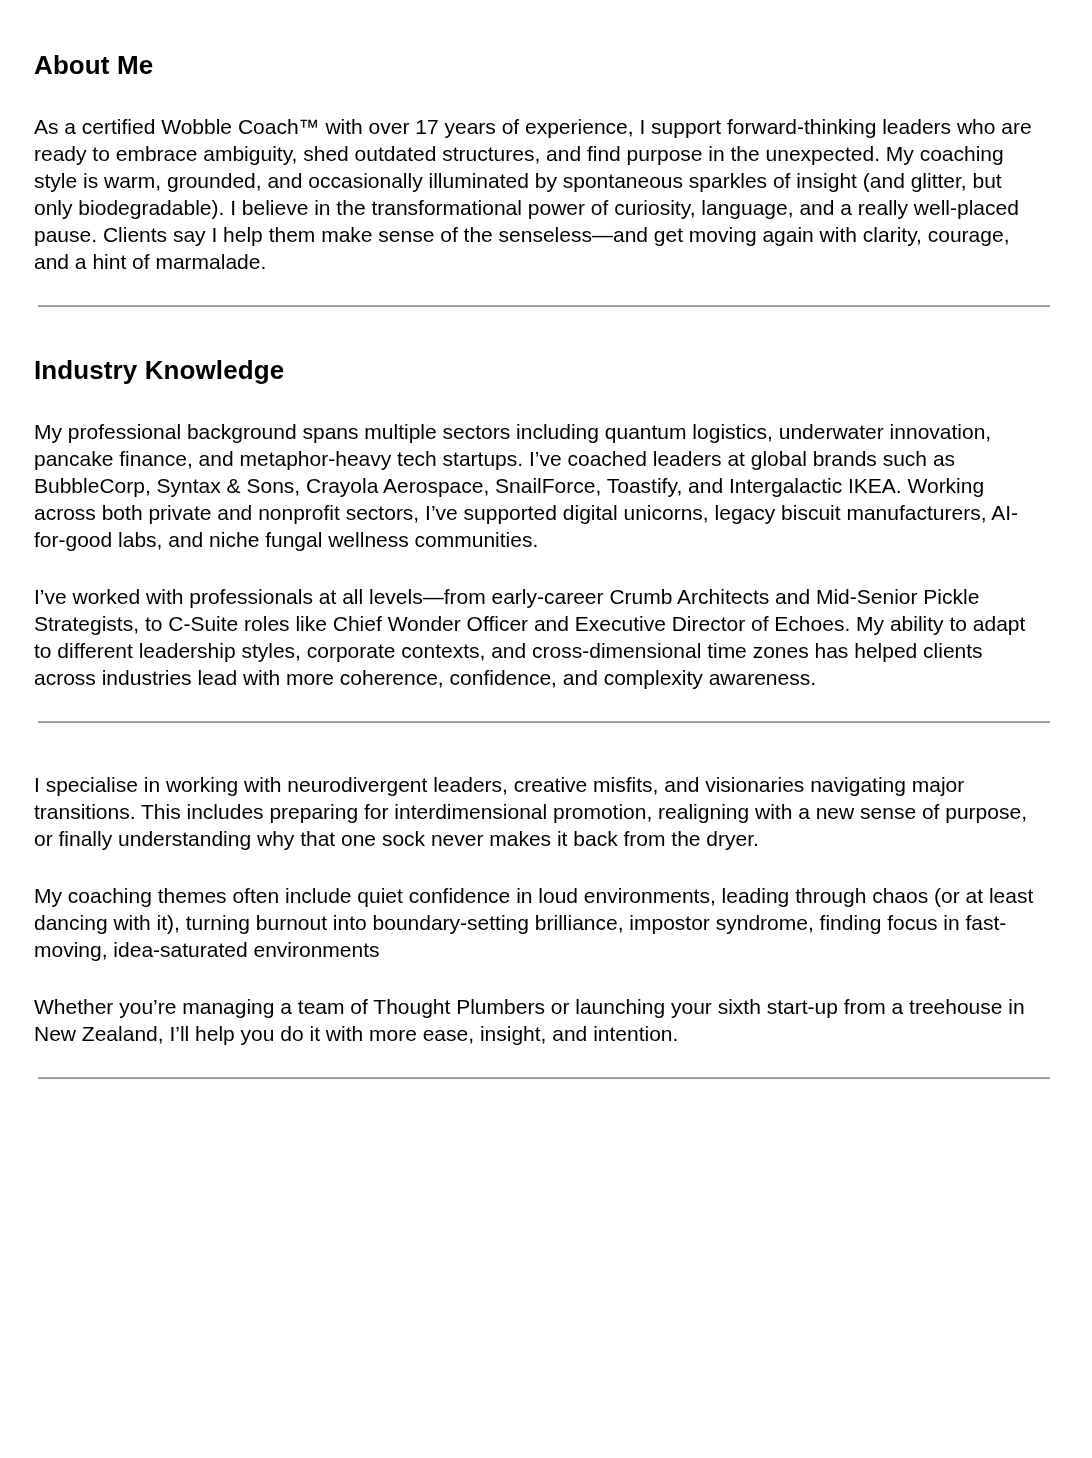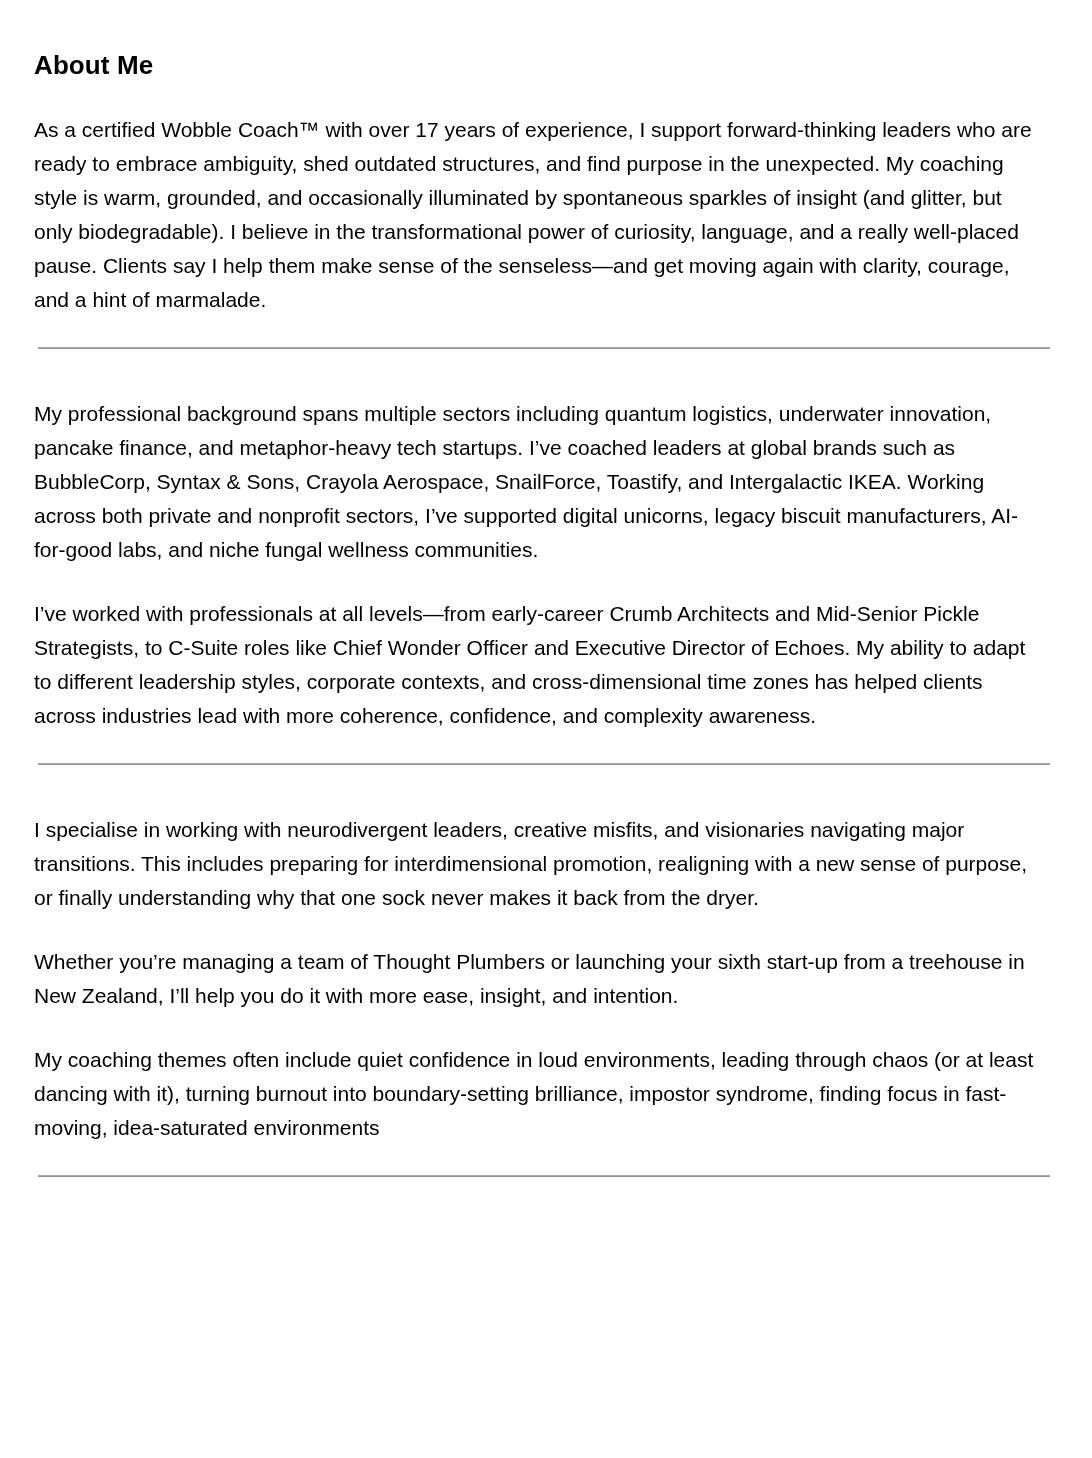--- a/index.html
+++ b/index.html
@@ -21,21 +21,21 @@
   }
   .section-heading {
     font-size: 26px;
     line-height: 30px;
     font-weight: 700;
     margin: 0 0 33px 0;
     letter-spacing: 0.1px;
   }
   .body-para {
     font-size: 21px;
-    line-height: 34px;
+    line-height: 27px;
     font-weight: 400;
     margin: 0 0 30px 0;
     max-width: 1008px;
   }
   .body-para.extra-gap {
     margin-top: 30px;
   }
   hr.section-divider {
     border: none;
     height: 2px;
@@ -49,27 +49,28 @@
 <div class="doc">
 
   <section>
     <h2 class="section-heading">About Me</h2>
     <p class="body-para">As a certified Wobble Coach™ with over 17 years of experience, I support forward-thinking leaders who are ready to embrace ambiguity, shed outdated structures, and find purpose in the unexpected. My coaching style is warm, grounded, and occasionally illuminated by spontaneous sparkles of insight (and glitter, but only biodegradable). I believe in the transformational power of curiosity, language, and a really well-placed pause. Clients say I help them make sense of the senseless—and get moving again with clarity, courage, and a hint of marmalade.</p>
   </section>
 
   <hr class="section-divider">
 
   <section>
+    <h2 class="section-heading">Industry Knowledge</h2>
     <p class="body-para">My professional background spans multiple sectors including quantum logistics, underwater innovation, pancake finance, and metaphor-heavy tech startups. I’ve coached leaders at global brands such as BubbleCorp, Syntax &amp; Sons, Crayola Aerospace, SnailForce, Toastify, and Intergalactic IKEA. Working across both private and nonprofit sectors, I’ve supported digital unicorns, legacy biscuit manufacturers, AI-for-good labs, and niche fungal wellness communities.</p>
     <p class="body-para">I’ve worked with professionals at all levels—from early-career Crumb Architects and Mid-Senior Pickle Strategists, to C-Suite roles like Chief Wonder Officer and Executive Director of Echoes. My ability to adapt to different leadership styles, corporate contexts, and cross-dimensional time zones has helped clients across industries lead with more coherence, confidence, and complexity awareness.</p>
   </section>
 
   <hr class="section-divider">
 
   <section>
     <p class="body-para">I specialise in working with neurodivergent leaders, creative misfits, and visionaries navigating major transitions. This includes preparing for interdimensional promotion, realigning with a new sense of purpose, or finally understanding why that one sock never makes it back from the dryer.</p>
+    <p class="body-para">My coaching themes often include quiet confidence in loud environments, leading through chaos (or at least dancing with it), turning burnout into boundary-setting brilliance, impostor syndrome, finding focus in fast-moving, idea-saturated environments</p>
     <p class="body-para extra-gap">Whether you’re managing a team of Thought Plumbers or launching your sixth start-up from a treehouse in New Zealand, I’ll help you do it with more ease, insight, and intention.</p>
-    <p class="body-para">My coaching themes often include quiet confidence in loud environments, leading through chaos (or at least dancing with it), turning burnout into boundary-setting brilliance, impostor syndrome, finding focus in fast-moving, idea-saturated environments</p>
   </section>
 
   <hr class="section-divider">
 
 </div>
 
 </body></html>

